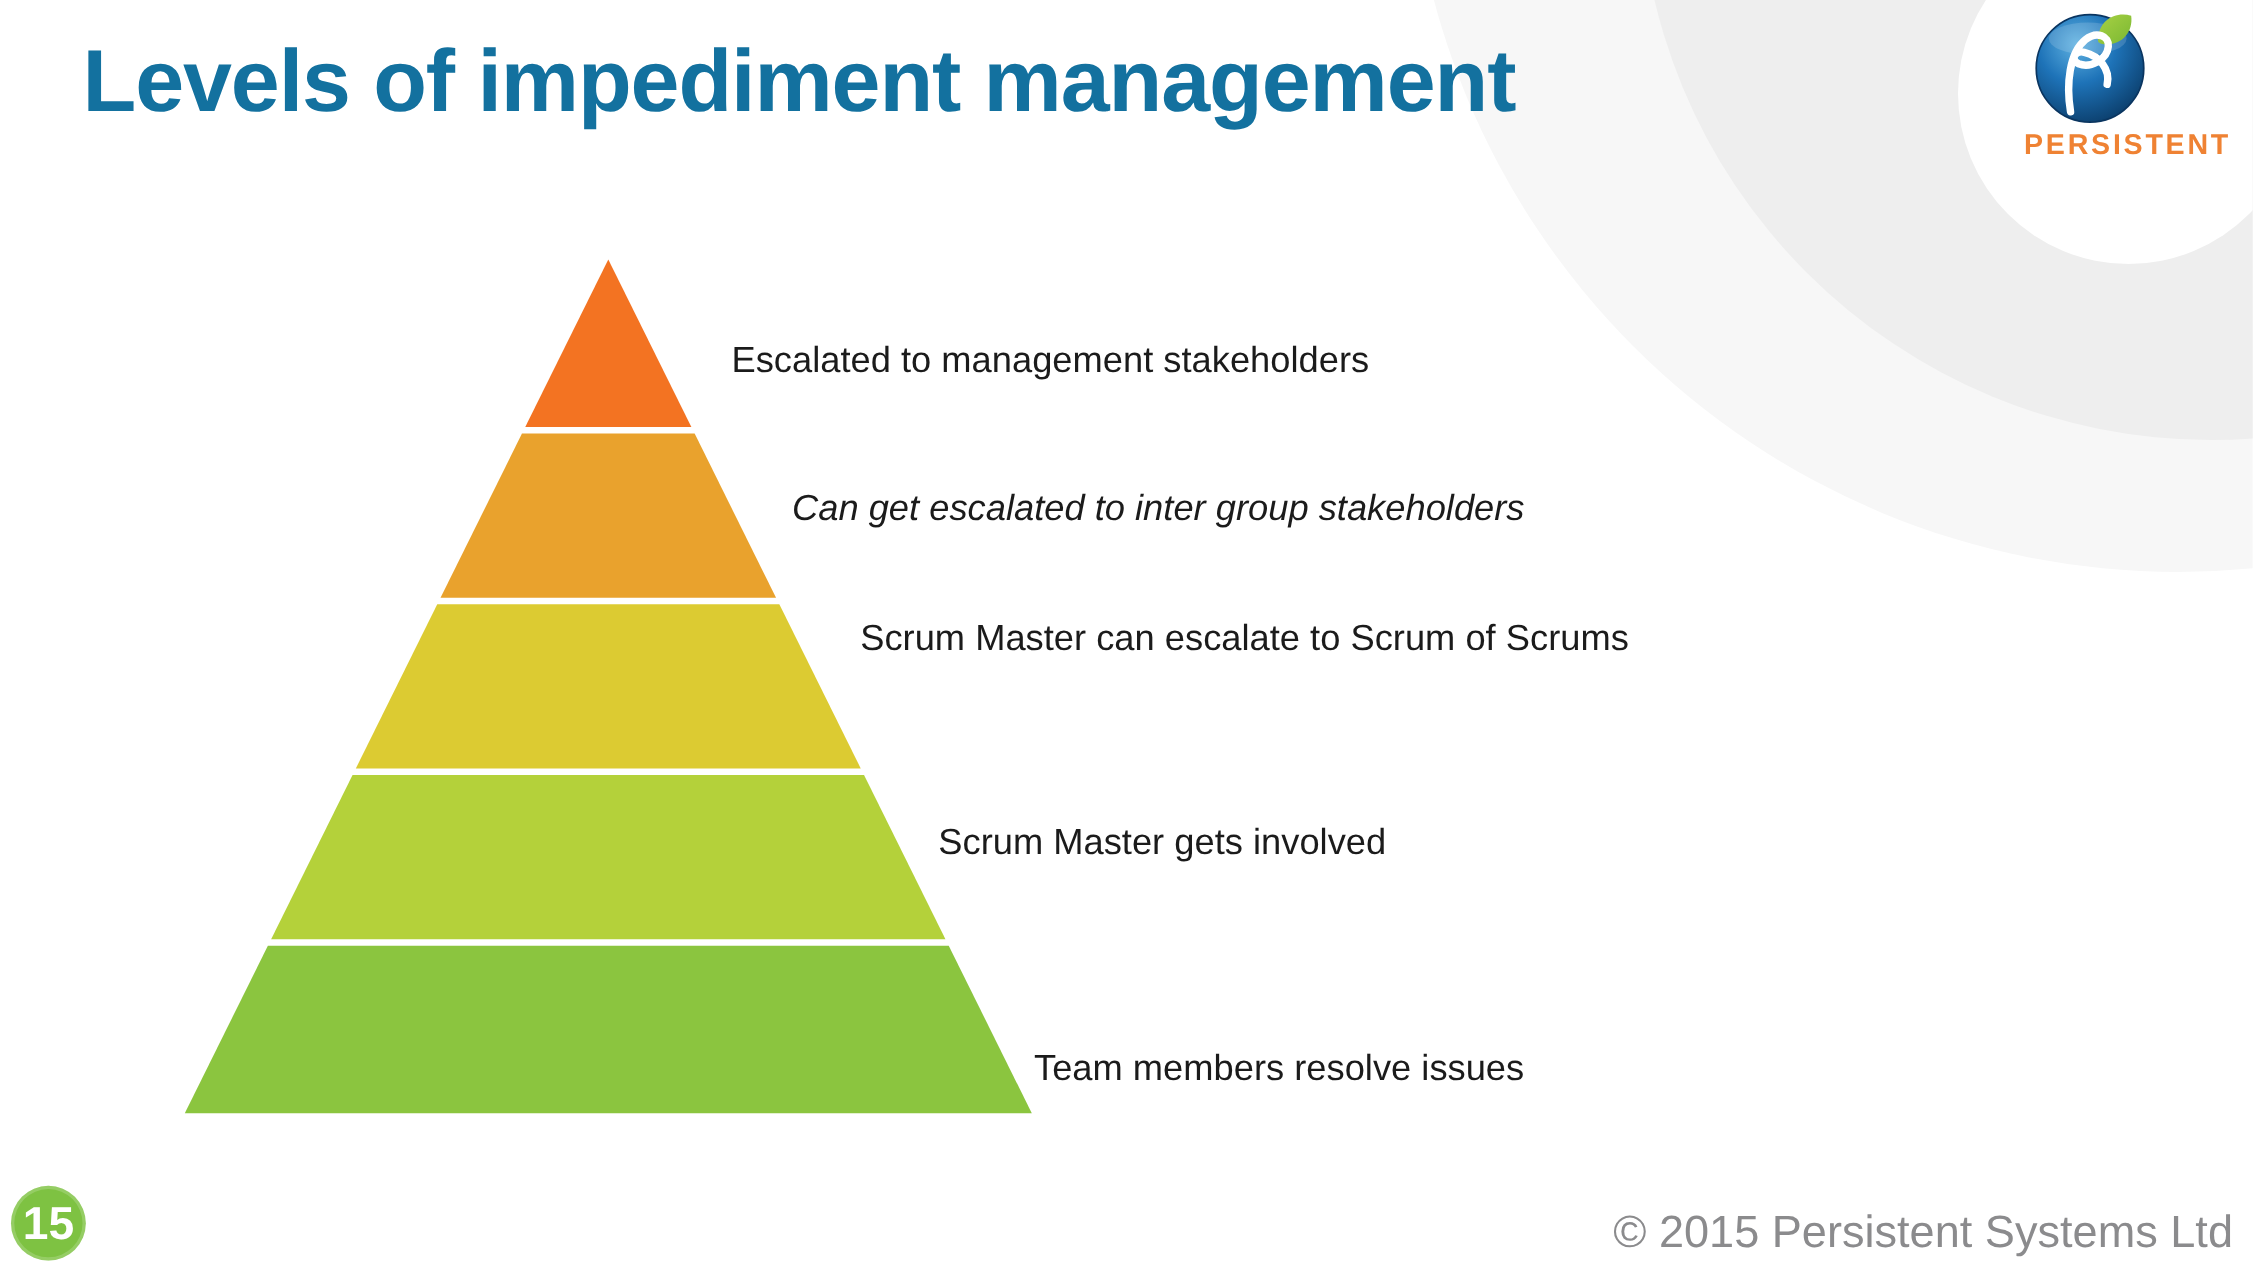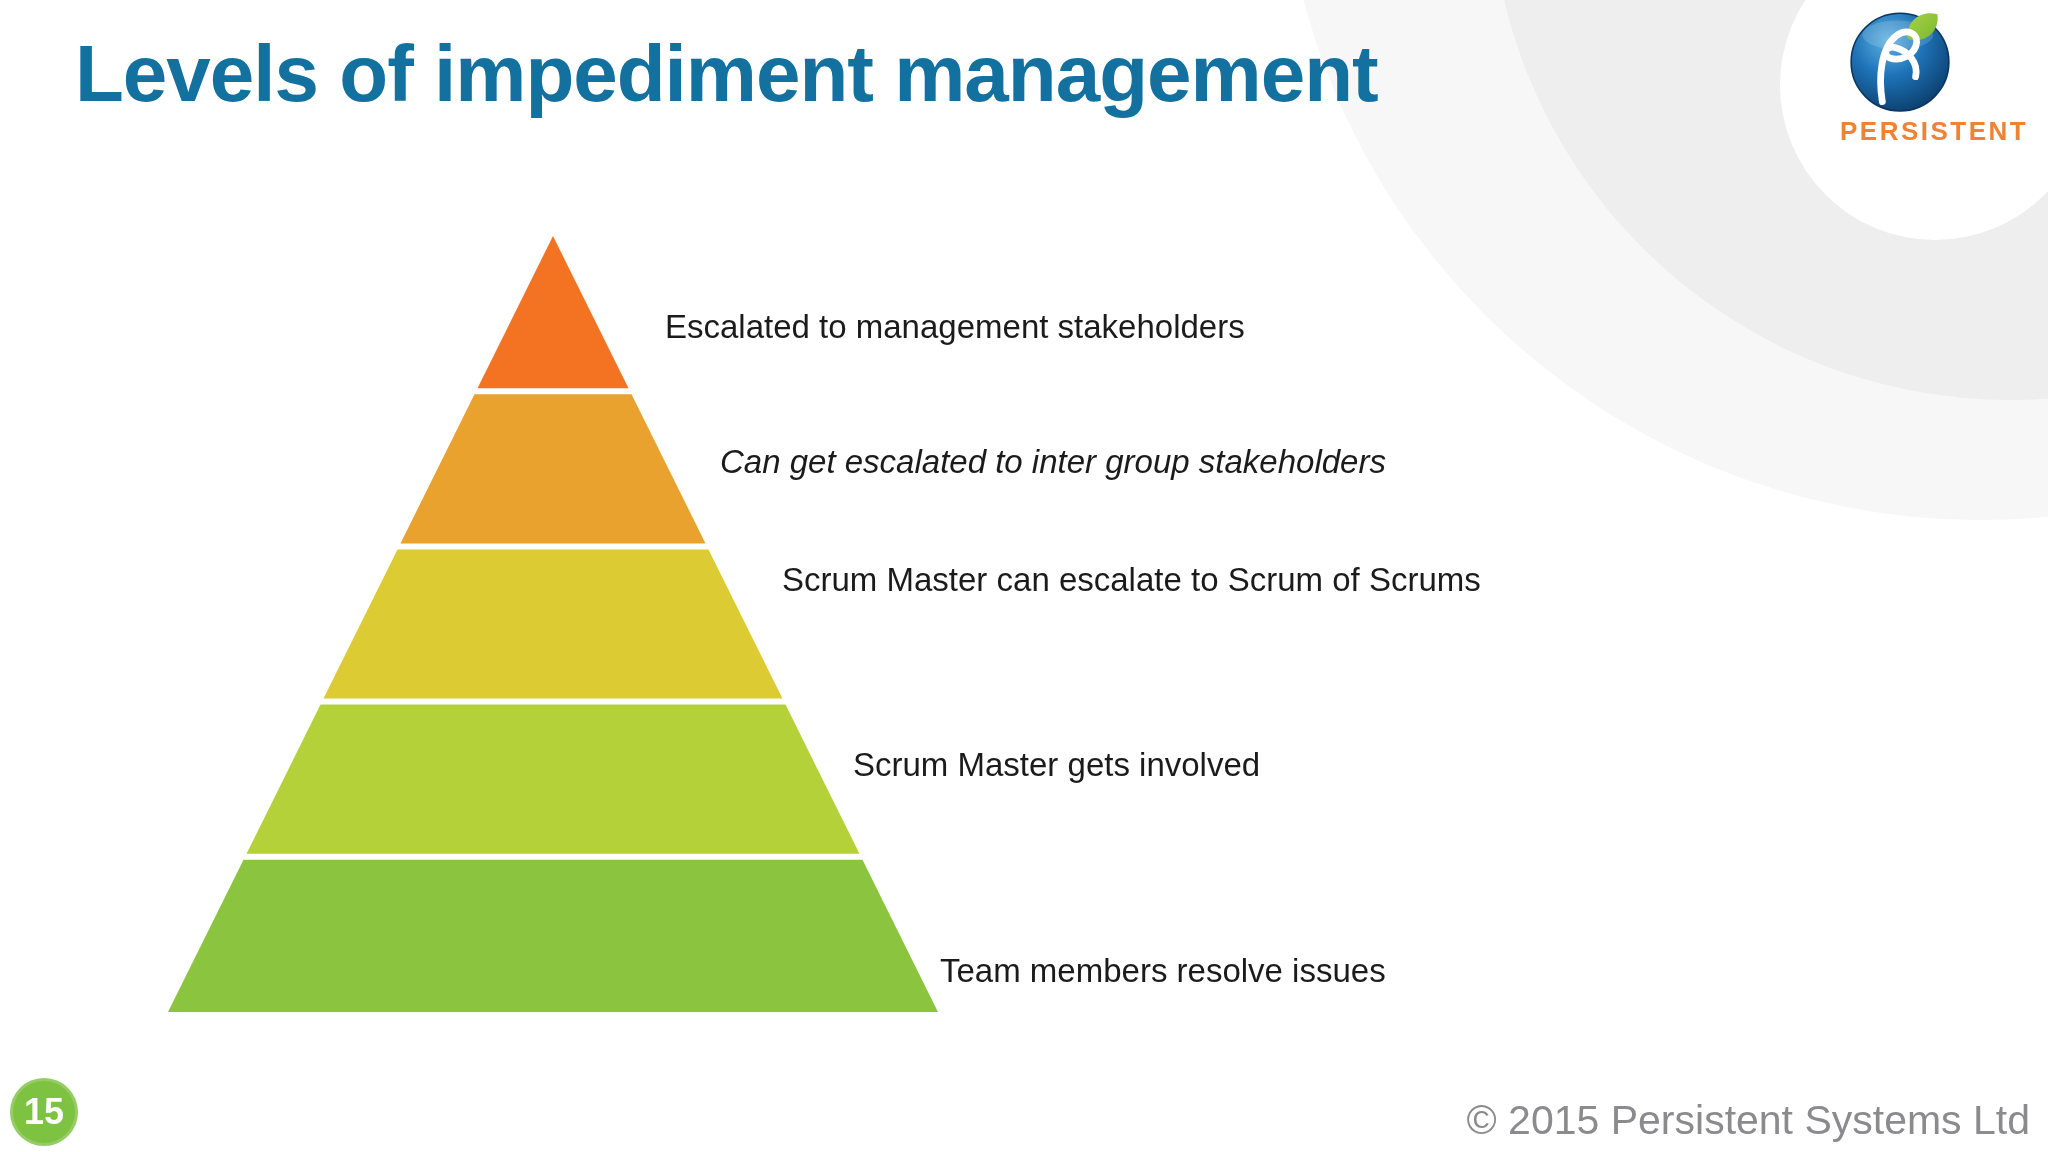--- a/index.html
+++ b/index.html
@@ -37,21 +37,21 @@
     transform:translateY(-50%);
     font-size:33px;color:#1b1b1b;white-space:nowrap;
   }
 
   .page-badge{
     position:absolute;left:10px;top:1078px;
     width:68px;height:68px;border-radius:50%;
     background:#7EC242;
     box-shadow:inset 0 0 0 3px rgba(255,255,255,0.18);
     display:flex;align-items:center;justify-content:center;
-    color:#ffffff;font-size:36px;font-weight:700;
+    color:#ffffff;font-size:42px;font-weight:700;
   }
 
   .copyright{
     position:absolute;right:18px;bottom:8px;
     font-size:41px;color:#8B8B8D;
   }
 </style>
 </head>
 <body>
 

